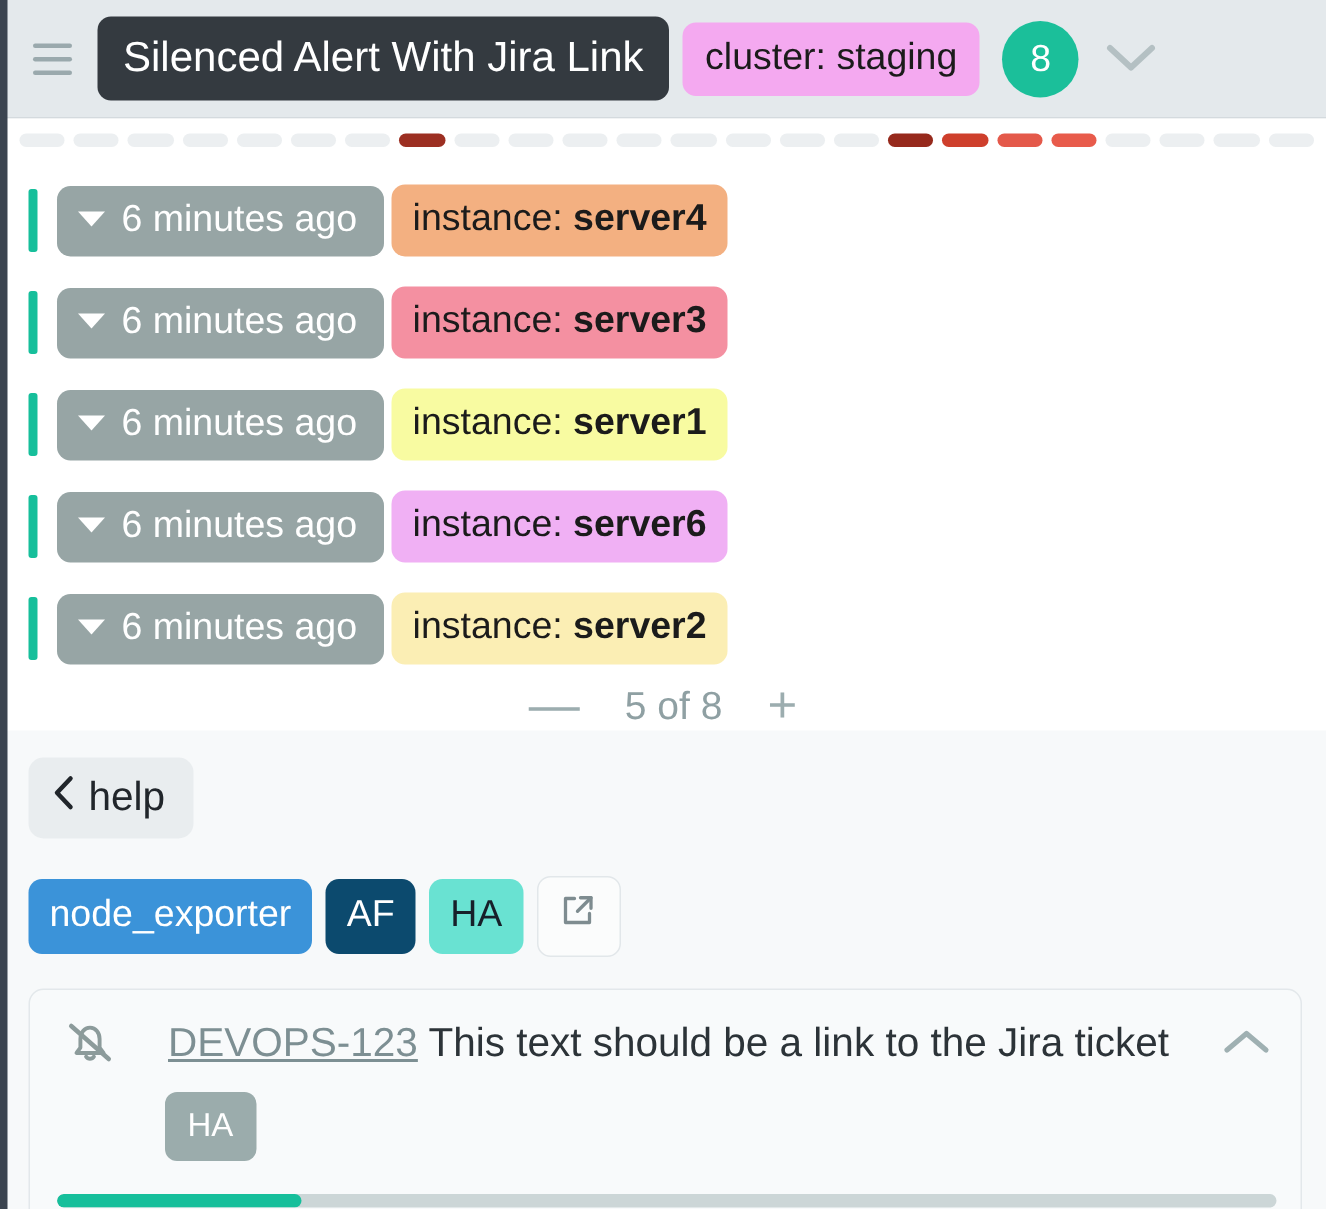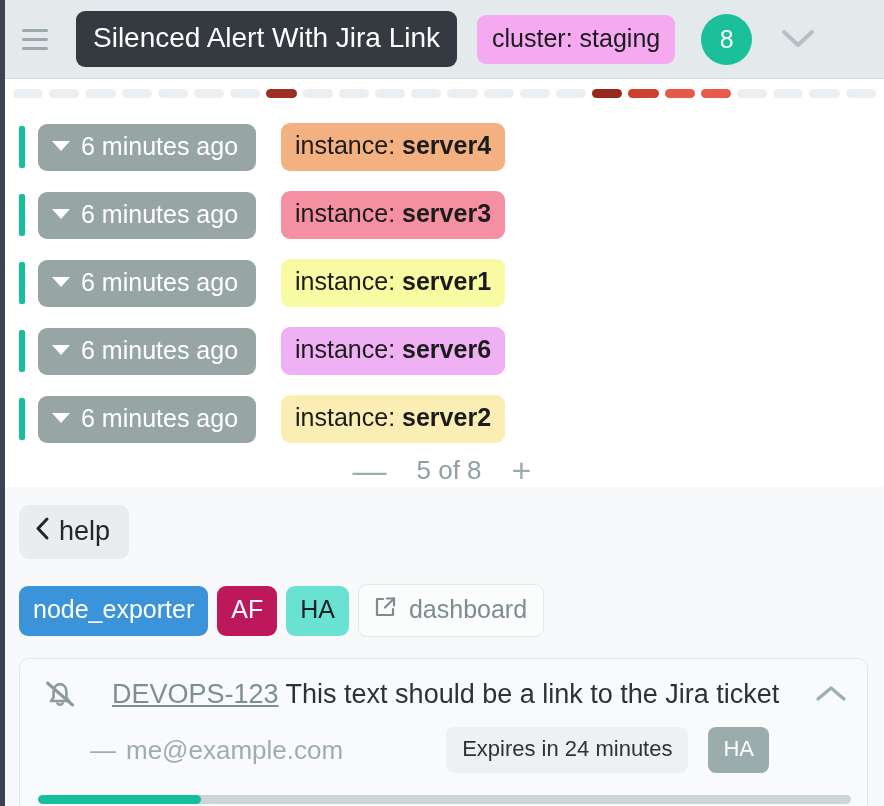--- a/index.html
+++ b/index.html
@@ -38,21 +38,21 @@
   .header {
     height: 79px;
     min-height: 79px;
     background: #e4e9ec;
     border-bottom: 1px solid #d4dade;
     display: flex;
     align-items: center;
     padding-left: 18px;
     padding-right: 20px;
     box-sizing: border-box;
-    gap: 12px;
+    gap: 1px;
   }
   .hamburger {
     width: 34px;
     height: 34px;
     display: flex;
     flex-direction: column;
     justify-content: center;
     align-items: center;
     gap: 6px;
     margin-right: 12px;
@@ -176,21 +176,21 @@
     border-right: 9px solid transparent;
     border-top: 10px solid #ffffff;
     flex: 0 0 auto;
   }
   .inst-chip {
     font-size: 25px;
     line-height: 1;
     padding: 10px 14px 13px 14px;
     border-radius: 9px;
     color: #1b1b1b;
-    margin-left: 25px;
+    margin-left: 5px;
     white-space: nowrap;
     cursor: pointer;
     flex: 0 0 auto;
   }
   .inst-chip .k { font-weight: 400; }
   .inst-chip .v { font-weight: 700; }
 
   
   .pager {
     display: flex;
@@ -249,21 +249,21 @@
   }
   .tag {
     font-size: 25px;
     line-height: 1;
     border-radius: 9px;
     padding: 11px 14px 14px 14px;
     white-space: nowrap;
     cursor: pointer;
   }
   .tag-blue  { background: #3b93d9; color: #ffffff; text-align: right; }
-  .tag-purple{ background: #be185d; color: #ffffff; }
+  .tag-purple{ background: #0c4a6e; color: #ffffff; }
   .tag-teal  { background: #69e2d2; color: #17202a; }
   .tag-ghost {
     background: #fbfcfc;
     color: #7e8c90;
     border: 1px solid #e2e7ea;
     display: inline-flex;
     align-items: center;
     gap: 12px;
     padding: 10px 16px 13px 14px;
   }
@@ -477,21 +477,20 @@
     <div class="tag-row" id="tag-row">
         <div class="tag tag-blue"><span>node_exporter</span></div>
         <div class="tag tag-purple"><span>AF</span></div>
         <div class="tag tag-teal"><span>HA</span></div>
         <div class="tag tag-ghost">
           <span><svg width="24" height="24" viewBox="0 0 24 24" aria-hidden="true">
               <path d="M10 4 H4 v16 h16 v-6" fill="none" stroke="#7e8c90" stroke-width="2.2" stroke-linecap="round" stroke-linejoin="round"></path>
               <path d="M14 3.5 H21 V10.5" fill="none" stroke="#7e8c90" stroke-width="2.2" stroke-linecap="round" stroke-linejoin="round"></path>
               <path d="M21 3.5 L12 12.5" fill="none" stroke="#7e8c90" stroke-width="2.2" stroke-linecap="round"></path>
             </svg></span>
-          <span>dashboard</span>
         </div>
       </div>
 
     <div class="silence-card">
       <div class="silence-head">
         <span class="bell-icon">
           <svg width="36" height="34" viewBox="0 0 36 34" aria-hidden="true">
             <path d="M9 24 h18 l-2.6-3.6 v-5.8 c0-4.2-2.6-7.5-6.4-7.5 -3.8 0-6.4 3.3-6.4 7.5 v5.8 z" fill="none" stroke="#8c9b9b" stroke-width="2.6" stroke-linejoin="round"></path>
             <path d="M15.4 26.4 a3.1 3.1 0 0 0 5.2 0" fill="none" stroke="#8c9b9b" stroke-width="2.6" stroke-linecap="round"></path>
             <path d="M5.5 6 L30.5 28" stroke="#8c9b9b" stroke-width="3" stroke-linecap="round"></path>
@@ -501,24 +500,20 @@
           <span class="jira-link">DEVOPS-123</span><span> </span><span>This text should be a link to the Jira ticket</span>
         </div>
         <div class="collapse-chev">
           <svg width="32" height="20" viewBox="0 0 32 20" aria-hidden="true">
             <path d="M3 15 L16 4 L29 15" fill="none" stroke="#9fb0b2" stroke-width="3.4" stroke-linecap="round" stroke-linejoin="round"></path>
           </svg>
         </div>
       </div>
 
       <div class="silence-sub">
-        <div class="owner">
-          <span class="dash">—</span><span>me@example.com</span>
-        </div>
-        <div class="expires-badge">Expires in 24 minutes</div>
         <div class="ha-badge">HA</div>
       </div>
 
       <div class="progress-track">
         <div class="progress-fill" id="progress-fill" style="width: 20%;"></div>
       </div>
     </div>
 
   </div>
 </div>

